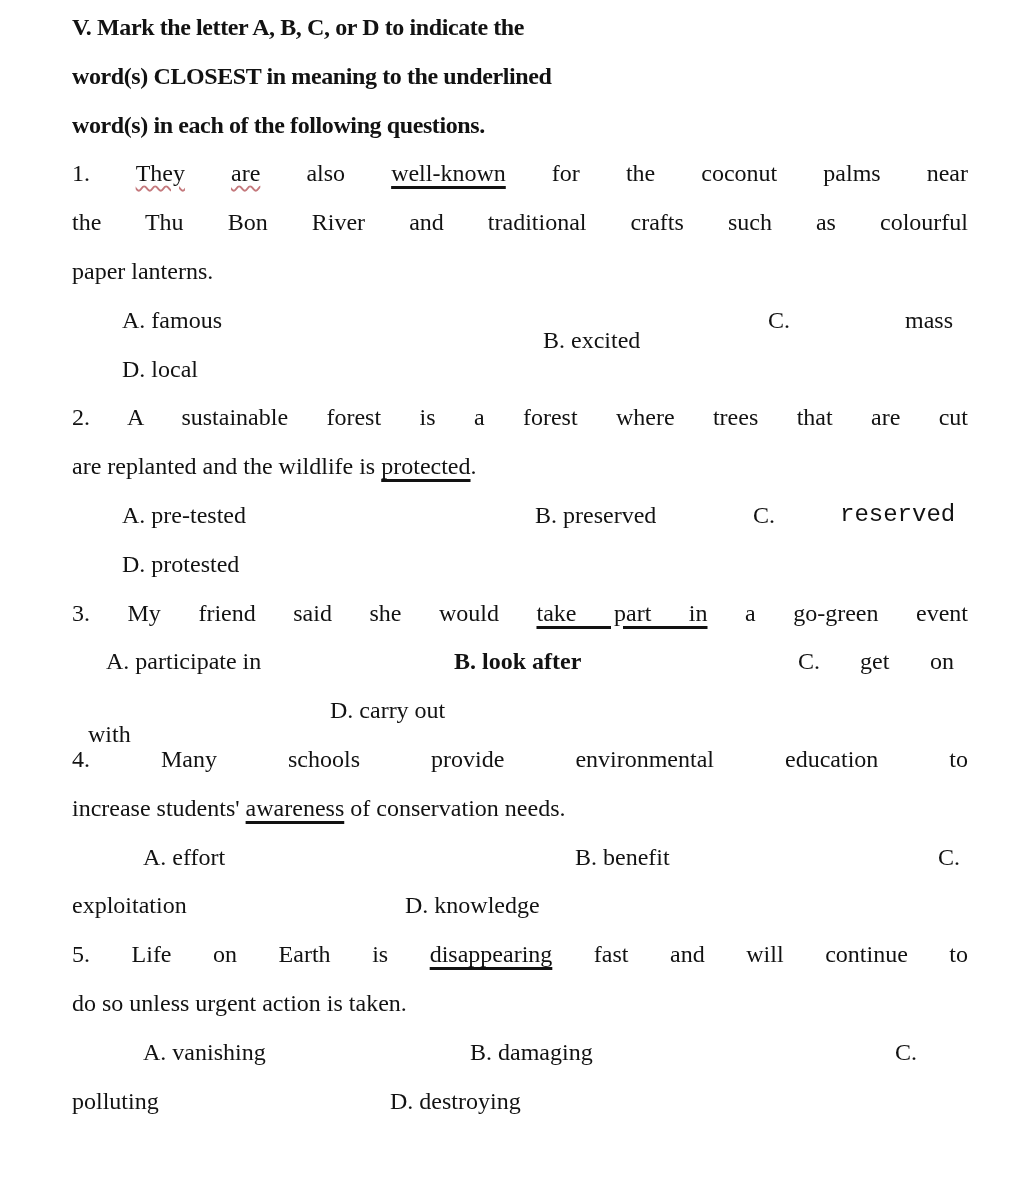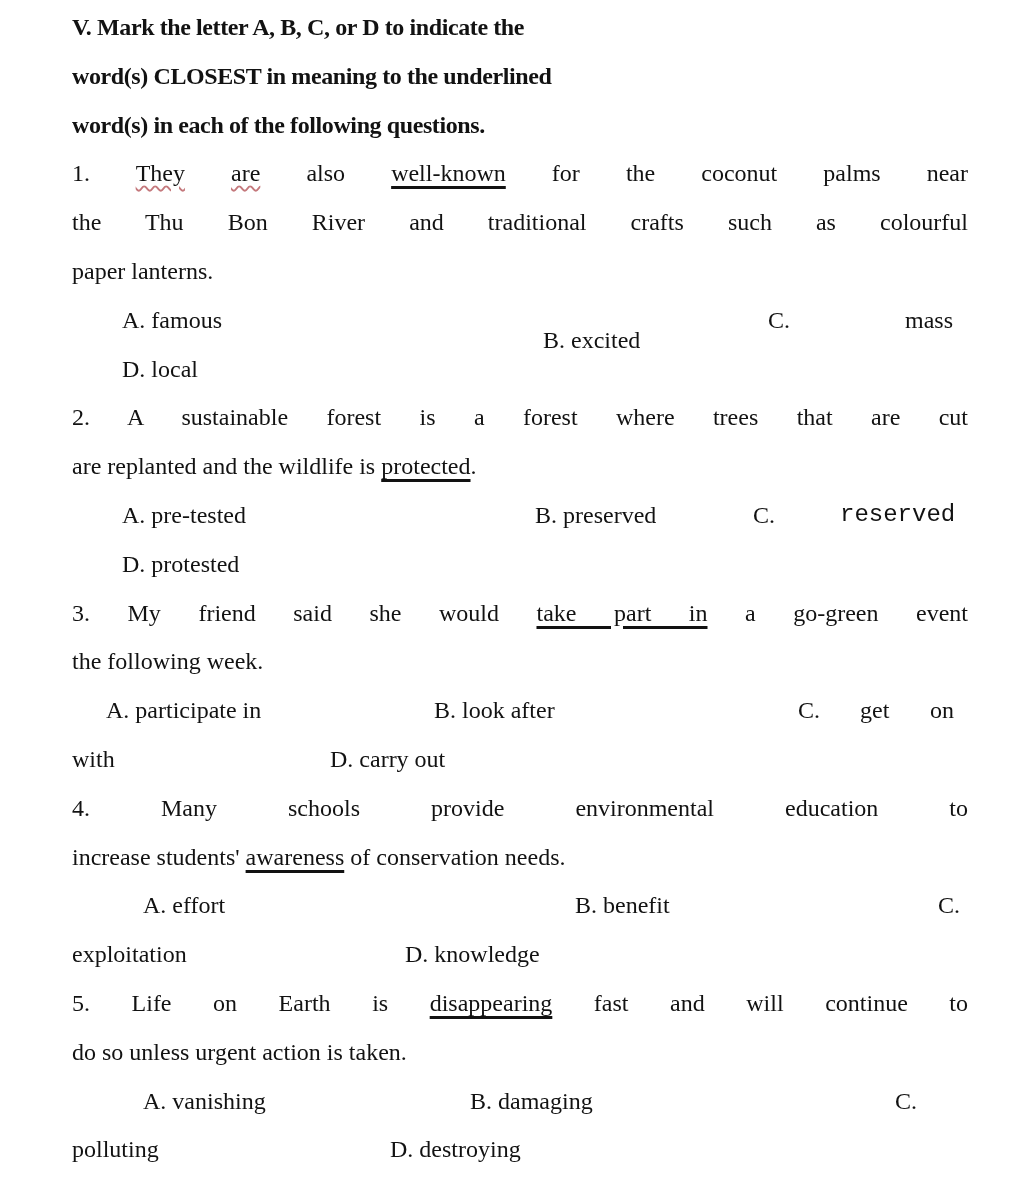--- a/index.html
+++ b/index.html
@@ -78,30 +78,29 @@
       <div class="line tabs">
         <span style="left: 50px;">A. pre-tested</span>
         <span style="left: 463px;">B. preserved</span>
         <span style="left: 681px;">C.</span>
         <span style="left: 768px; font-family: Liberation Mono, monospace;">reserved</span>
       </div>
       <div class="line tabs">
         <span style="left: 50px;">D. protested</span>
       </div>
       <div class="line justify"><span>3. My friend said she would </span><span class="u">take part in</span><span> a go-green event</span></div>
-      <div class="line"><span>the following week.</span></div>
       <div class="line tabs">
         <span style="left: 34px;">A. participate in</span>
-        <span style="left: 362px;">B. look after</span>
+        <span style="left: 382px; font-weight: bold;">B. look after</span>
         <span style="left: 726px;">C.</span>
         <span style="left: 788px;">get</span>
         <span style="left: 858px;">on</span>
       </div>
       <div class="line tabs">
-        <span style="left: 0px;">with</span>
+        <span style="left: 16px; margin-top: 24px;">with</span>
         <span style="left: 258px;">D. carry out</span>
       </div>
       <div class="line justify"><span>4. Many schools provide environmental education to</span></div>
       <div class="line"><span>increase students' </span><span class="u">awareness</span><span> of conservation needs.</span></div>
       <div class="line tabs">
         <span style="left: 71px;">A. effort</span>
         <span style="left: 503px;">B. benefit</span>
         <span style="left: 866px;">C.</span>
       </div>
       <div class="line tabs">

